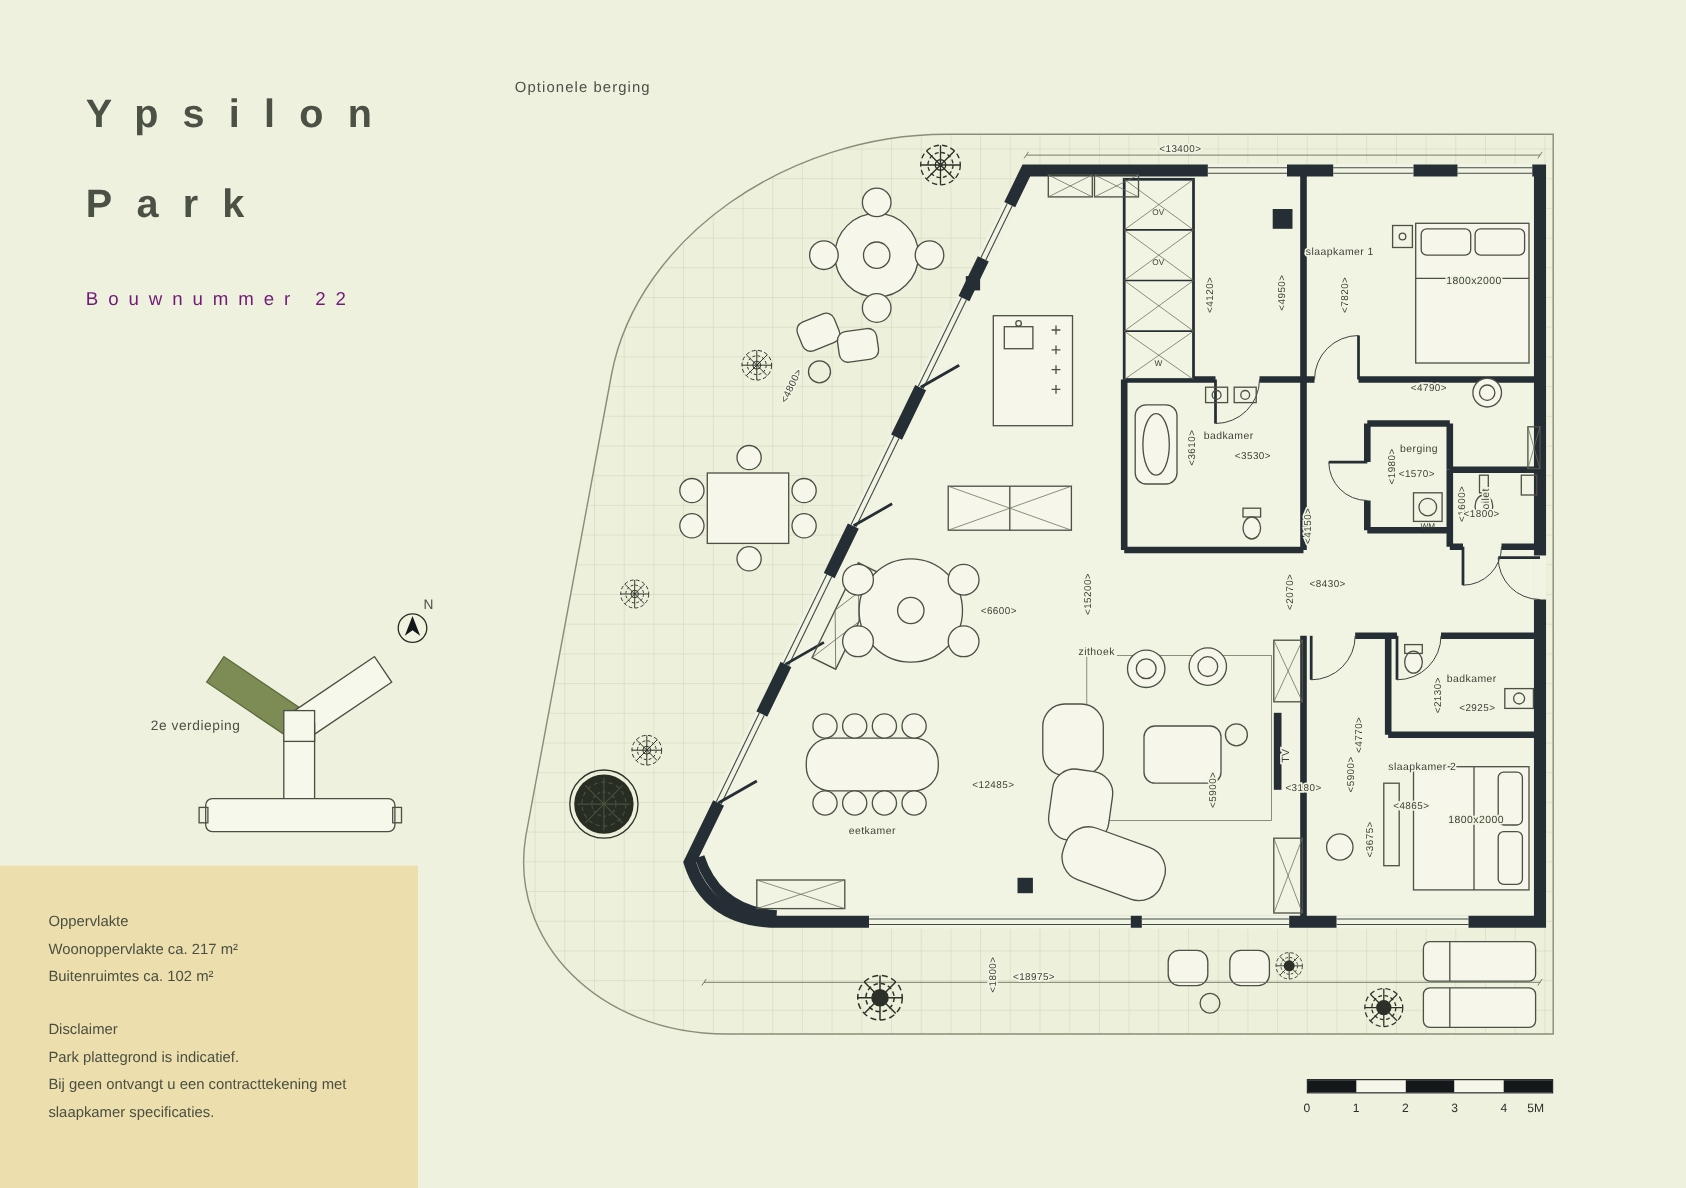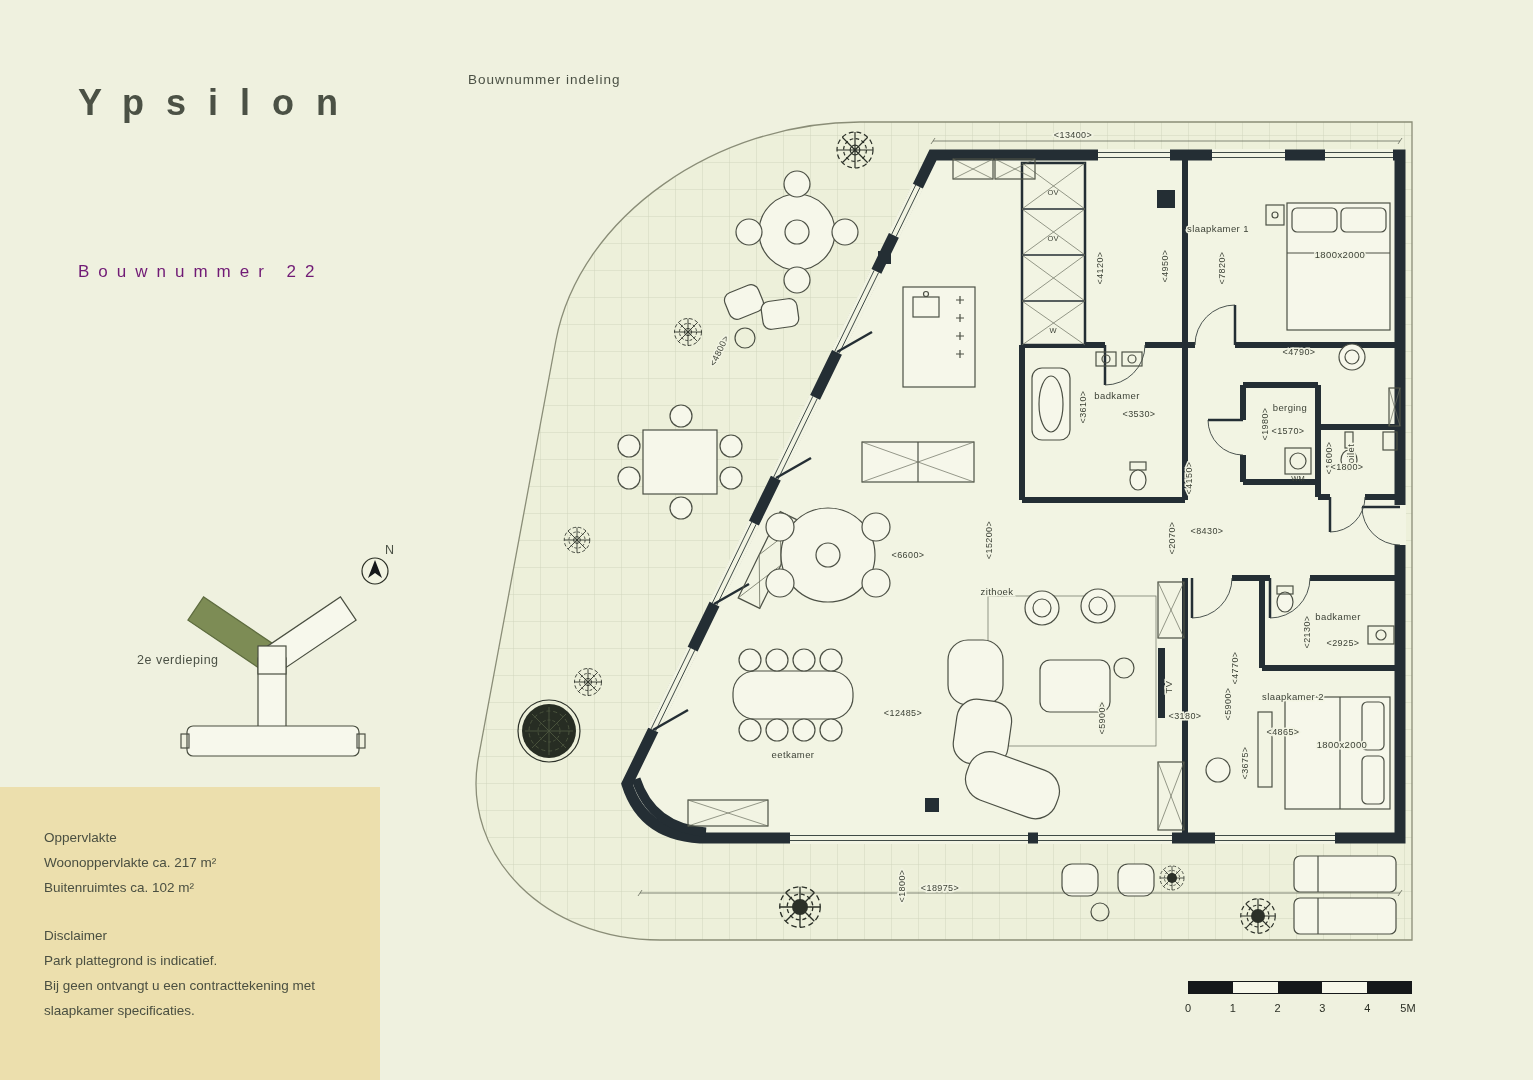--- a/index.html
+++ b/index.html
@@ -36,23 +36,24 @@
   .treeln{fill:none;stroke:#2c3129;stroke-width:1}
   .colsq{fill:#242e34}
 </style>
 </head>
 <body>
 
 <div class="page">
 
   <div class="title">
     <div>Ypsilon</div>
+    <div>Park</div>
   </div>
   <div class="subtitle">Bouwnummer 22</div>
-  <div class="caption">Bouwnummer indeling</div>
+  <div class="caption">Optionele berging</div>
 
   <svg width="1533" height="1080" viewBox="0 0 1533 1080">
     <defs>
       <pattern id="tiles" width="27" height="27" patternUnits="userSpaceOnUse">
         <path d="M27 0H0V27" fill="none" stroke="#ccd0b7" stroke-width="0.8"></path>
       </pattern>
       <g id="tree-shape">
         <circle r="15" class="treeln" stroke-dasharray="4 2.5"></circle>
         <circle r="9.5" class="treeln" stroke-dasharray="3 2"></circle>
         <circle r="4" class="treeln"></circle>
@@ -409,17 +410,17 @@
       <div class="seg dark"></div>
       <div class="seg"></div>
       <div class="seg dark"></div>
     </div>
     <div class="labels">
       <span style="left:0">0</span>
       <span style="left:44.8px">1</span>
       <span style="left:89.6px">2</span>
       <span style="left:134.4px">3</span>
       <span style="left:179.2px">4</span>
-      <span style="left:220px">5M</span>
+      <span style="left:208px">5M</span>
     </div>
   </div>
 
 </div>
 
 </body></html>

